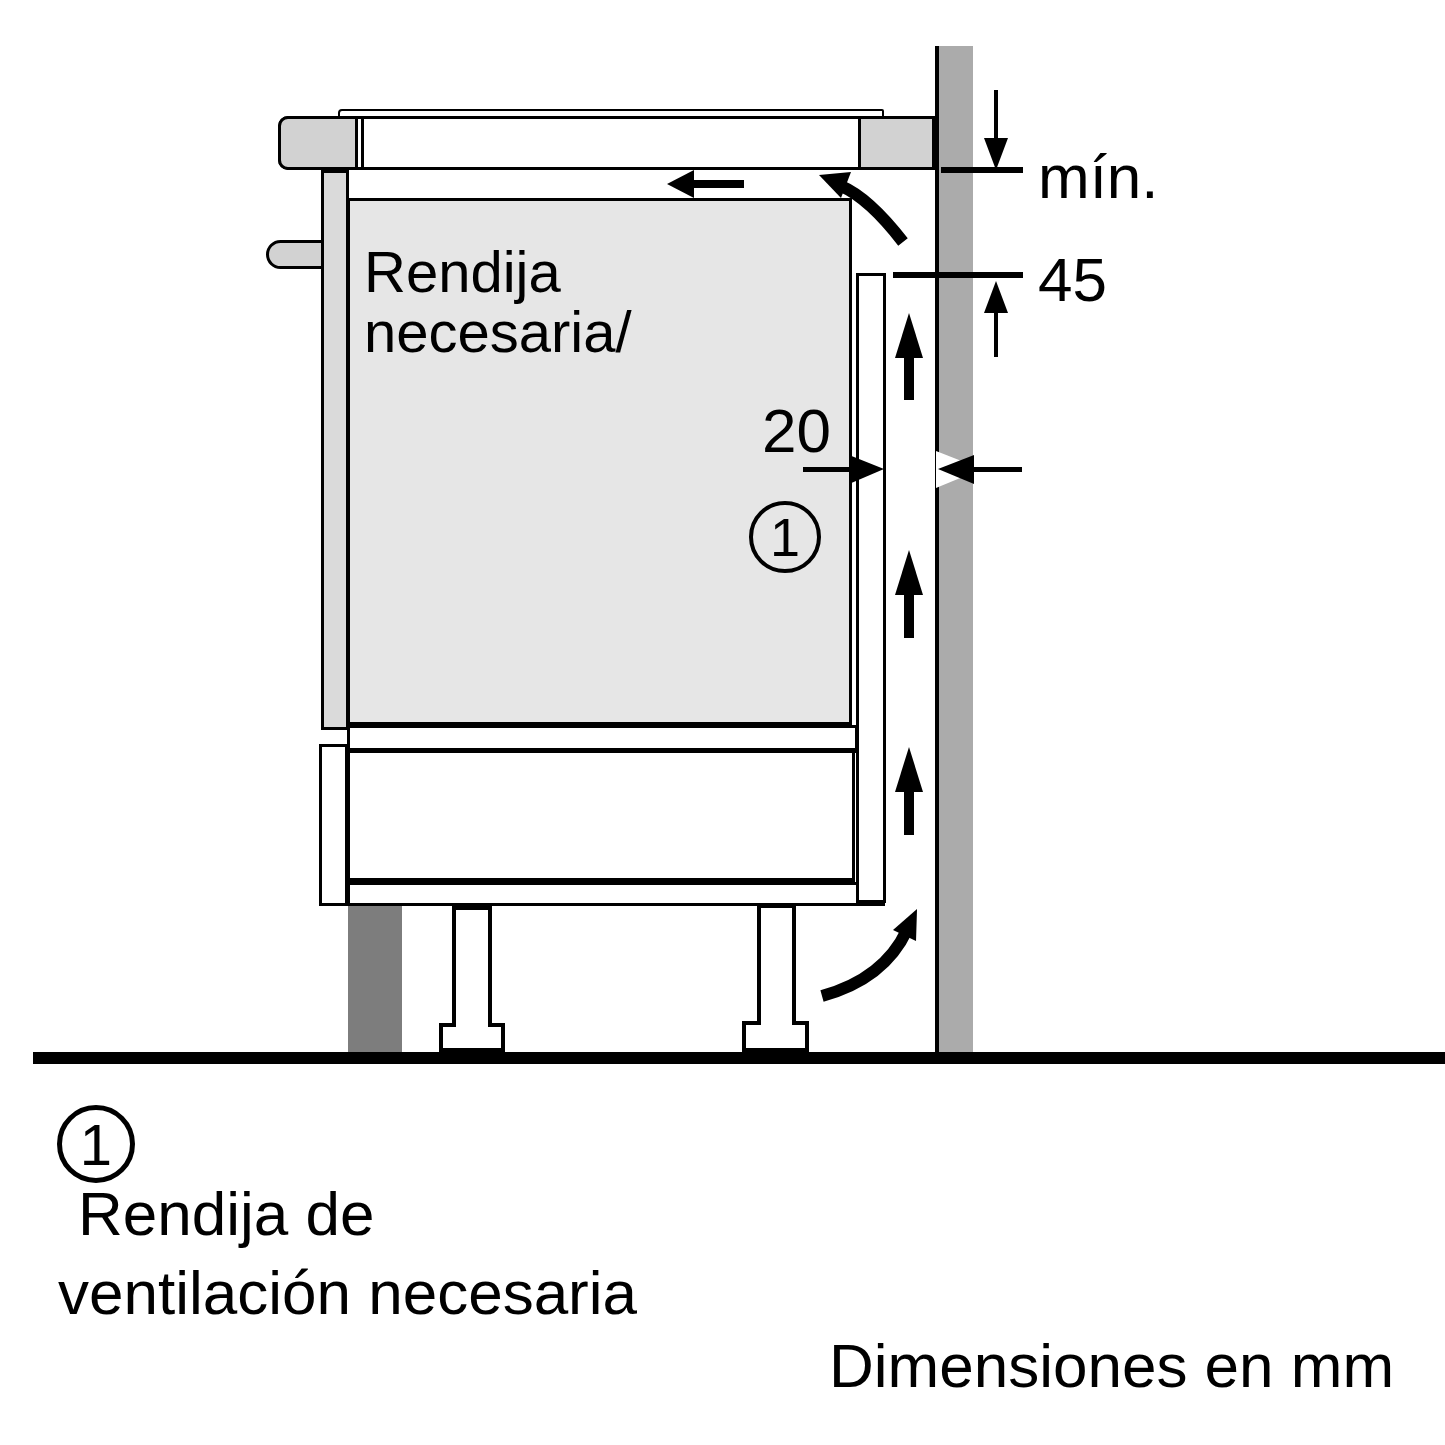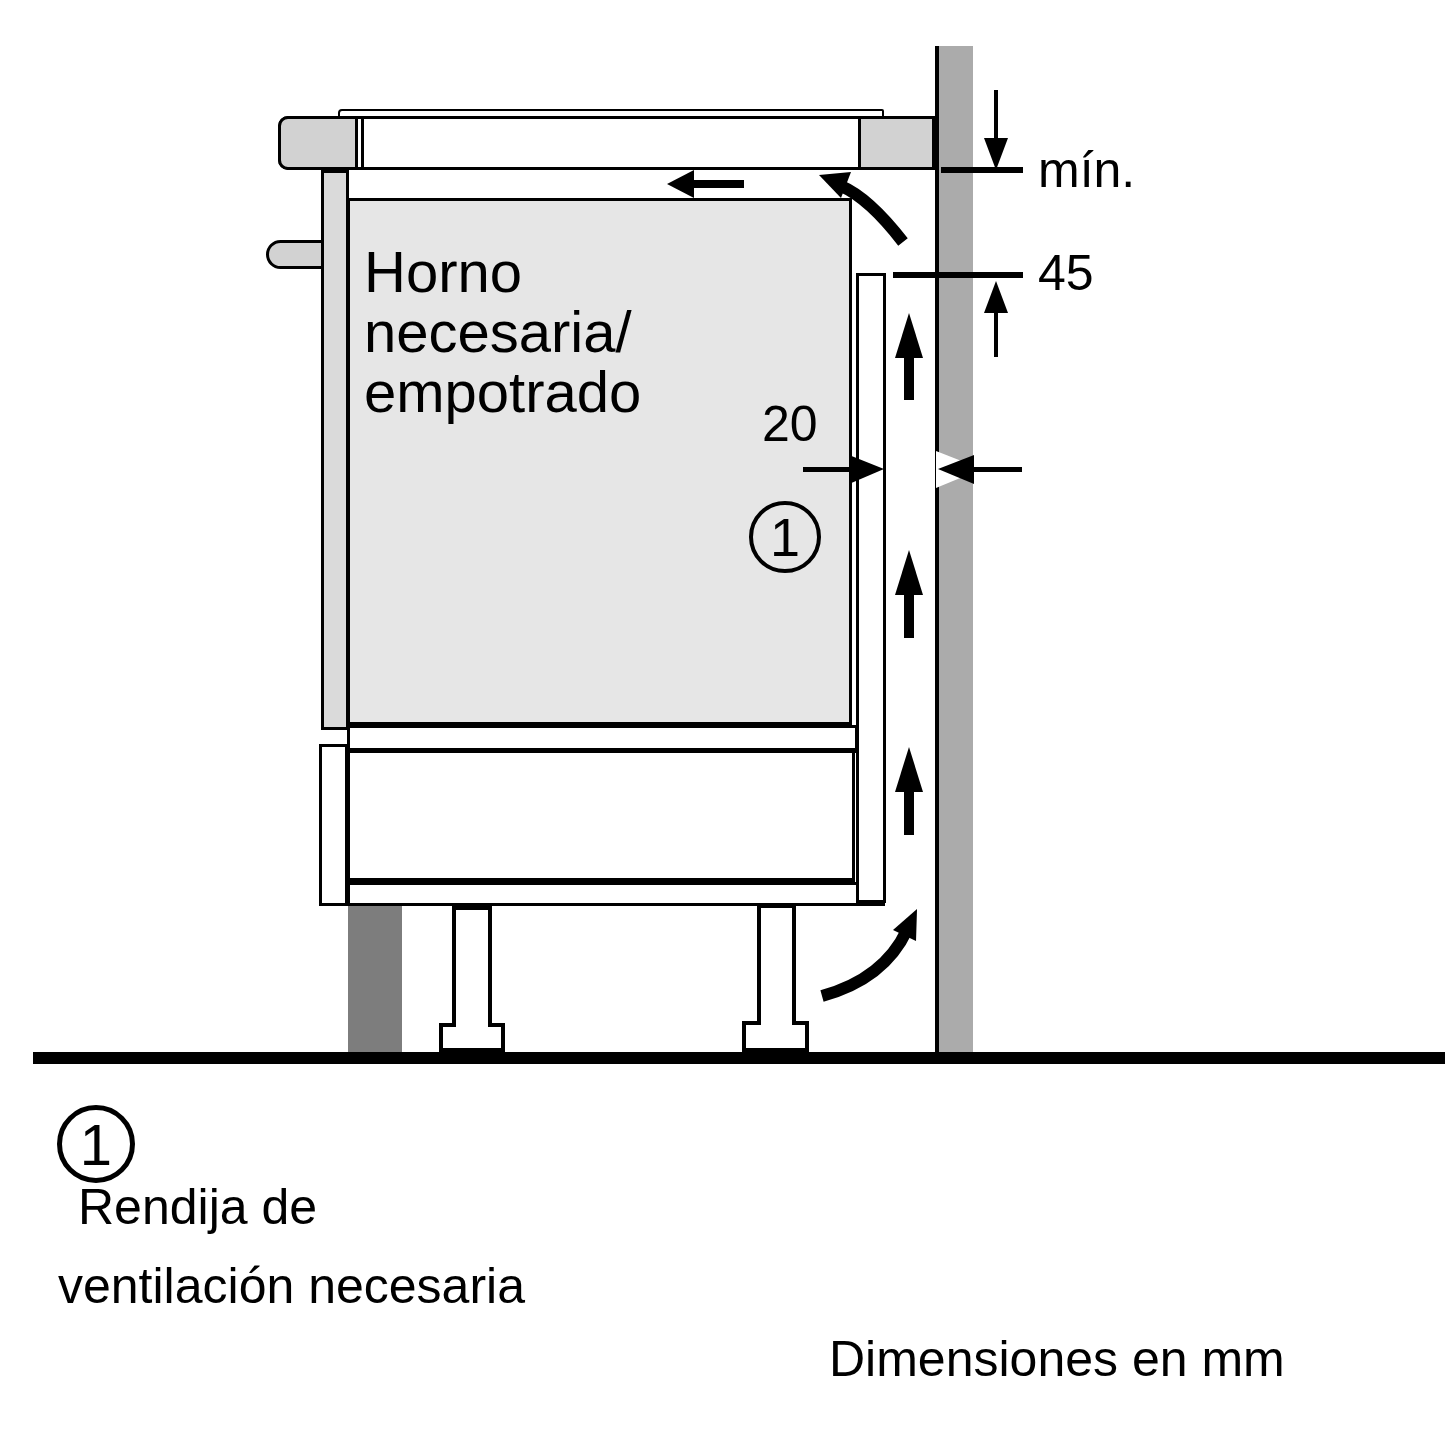--- a/index.html
+++ b/index.html
@@ -11,21 +11,21 @@
     --plinth-fill:#7d7d7d;
     --bg:#ffffff;
   }
   html,body{margin:0;padding:0;background:var(--bg);}
   #canvas{
     position:relative;width:1445px;height:1445px;background:var(--bg);
     font-family:"Liberation Sans", sans-serif;color:var(--line);overflow:hidden;
   }
   #canvas *{box-sizing:border-box;}
   .abs{position:absolute;}
-  .txt{position:absolute;font-size:50px;line-height:1.05;white-space:nowrap;color:var(--line);}
+  .txt{position:absolute;font-size:62px;line-height:1.05;white-space:nowrap;color:var(--line);}
   
   #wall{left:935px;top:46px;width:38px;height:1006px;background:var(--wall-fill);border-left:4px solid var(--line);}
   #floor{left:33px;top:1052px;width:1412px;height:12px;background:var(--line);}
   #worktop{left:278px;top:116px;width:657px;height:54px;background:#fff;border:3px solid var(--line);border-radius:10px 0 0 10px;}
   #cap-left{left:278px;top:116px;width:80px;height:54px;background:var(--cap-fill);border:3px solid var(--line);border-radius:10px 0 0 10px;}
   #hob-edge{left:361px;top:119px;width:3px;height:48px;background:var(--line);}
   #cap-right{left:858px;top:116px;width:77px;height:54px;background:var(--cap-fill);border:3px solid var(--line);}
   #glass{left:338px;top:109px;width:546px;height:9px;background:#fff;border:2px solid var(--line);border-radius:4px 2px 0 0;}
   #door{left:321px;top:170px;width:28px;height:560px;background:var(--door-fill);border:3px solid var(--line);}
   #handle{left:266px;top:240px;width:58px;height:29px;background:var(--cap-fill);border:3px solid var(--line);border-radius:15px 0 0 15px;}
@@ -72,23 +72,22 @@
   <div class="abs" id="cap-right"></div>
   <div class="abs" id="hob-edge"></div>
   <div class="abs" id="glass"></div>
 
   <div class="abs" id="handle"></div>
   <div class="abs" id="door"></div>
   <div class="abs" id="drawerfront"></div>
 
   <div class="abs" id="oven"></div>
   <div class="txt" id="oven-label">
-    <div>Horno</div>
+    <div>Rendija</div>
     <div>necesaria/</div>
-    <div>empotrado</div>
   </div>
 
   <div class="abs" id="shelf"></div>
   <div class="abs" id="drawer"></div>
   <div class="abs" id="bottomband"></div>
   <div class="abs" id="backpanel"></div>
 
   <div class="abs" id="plinth"></div>
   <div class="abs" id="leg1-foot"></div>
   <div class="abs" id="leg1-stem"></div>

